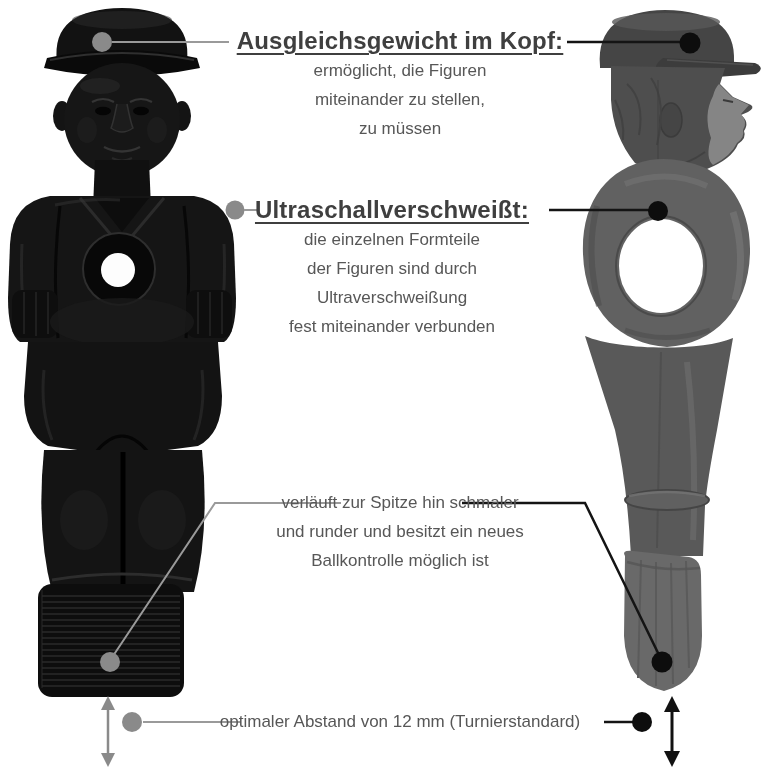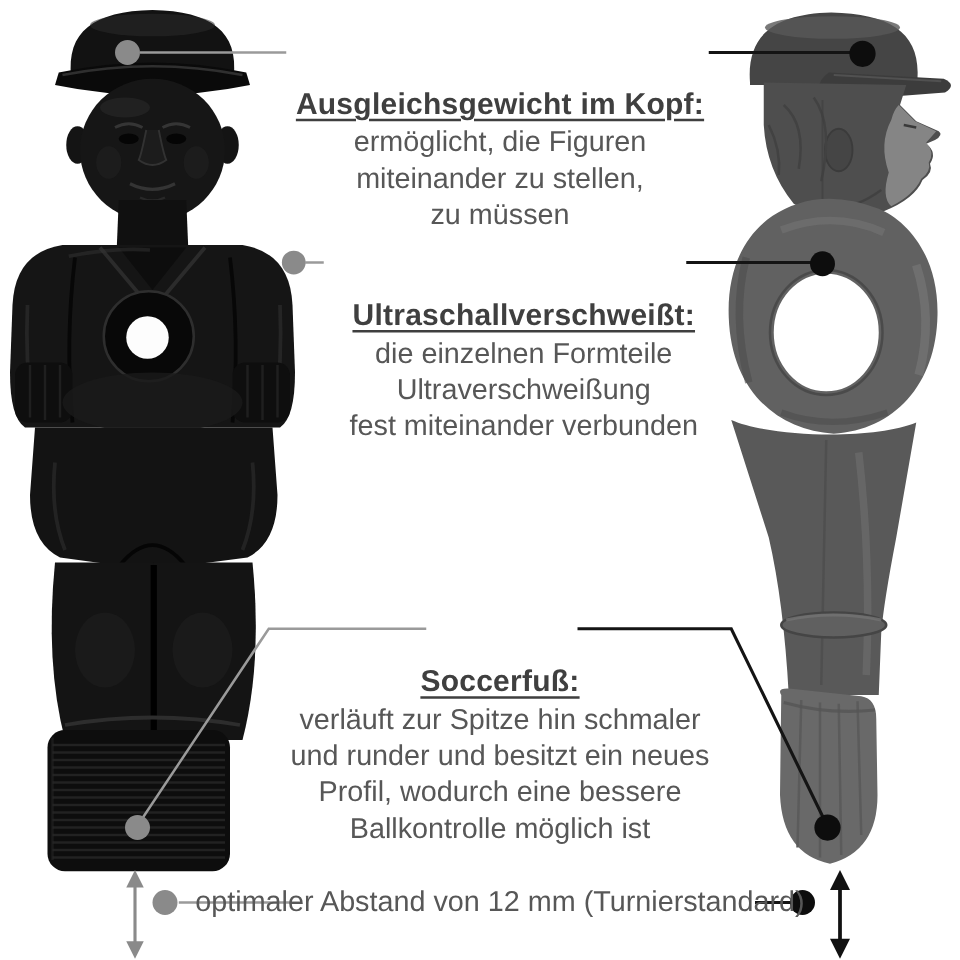--- a/index.html
+++ b/index.html
@@ -3,22 +3,22 @@
 <meta charset="utf-8">
 <style>
   html,body{margin:0;padding:0;background:#ffffff;}
   #stage{position:relative;width:768px;height:768px;background:#ffffff;overflow:hidden;
          font-family:"Liberation Sans","DejaVu Sans",sans-serif;}
   .fig-svg{position:absolute;top:0;z-index:1;}
   #overlay{position:absolute;left:0;top:0;z-index:2;}
   .callout{position:absolute;z-index:3;text-align:center;}
   .callout-title{font-weight:bold;font-size:24px;line-height:30px;color:#3f3f3f;
                  text-decoration:underline;text-decoration-thickness:2px;text-underline-offset:4px;
-                 letter-spacing:.2px;margin-top:43px;}
-  .callout-line{font-size:23px;line-height:29px;color:#575757;}
+                 letter-spacing:.2px;}
+  .callout-line{font-size:17px;line-height:29px;color:#575757;}
   
   .ln-gray{stroke:#9a9a9a;stroke-width:2;fill:none;}
   .ln-black{stroke:#141414;stroke-width:2.5;fill:none;}
   .dot-gray{fill:#8a8a8a;}
   .dot-black{fill:#0d0d0d;}
   .arr-gray{stroke:#8a8a8a;stroke-width:2.5;fill:none;}
   .arrhead-gray{fill:#8a8a8a;}
   .arr-black{stroke:#111111;stroke-width:3;fill:none;}
   .arrhead-black{fill:#111111;}
 </style>
@@ -160,32 +160,31 @@
     </g>
   </svg>
 
   <div class="callout" style="left:210px;top:26px;width:380px;">
     <div class="callout-title">Ausgleichsgewicht im Kopf:</div>
     <div class="callout-line">ermöglicht, die Figuren</div>
     <div class="callout-line">miteinander zu stellen,</div>
     <div class="callout-line">zu müssen</div>
   </div>
 
-  <div class="callout" style="left:229px;top:195px;width:380px;">
+  <div class="callout" style="left:202px;top:195px;width:380px;">
     <div class="callout-title">Ultraschallverschweißt:</div>
     <div class="callout-line">die einzelnen Formteile</div>
+    <div class="callout-line">der Figuren sind durch</div>
     <div class="callout-line">Ultraverschweißung</div>
     <div class="callout-line">fest miteinander verbunden</div>
   </div>
 
   <div class="callout" style="left:195px;top:488px;width:410px;">
-    <div class="callout-title">Soccerfuß:</div>
     <div class="callout-line">verläuft zur Spitze hin schmaler</div>
     <div class="callout-line">und runder und besitzt ein neues</div>
-    <div class="callout-line">Profil, wodurch eine bessere</div>
     <div class="callout-line">Ballkontrolle möglich ist</div>
   </div>
 
   <div class="callout" style="left:100px;top:707px;width:600px;">
     <div class="callout-line">optimaler Abstand von 12 mm (Turnierstandard)</div>
   </div>
 
 </div>
 
 </body></html>

